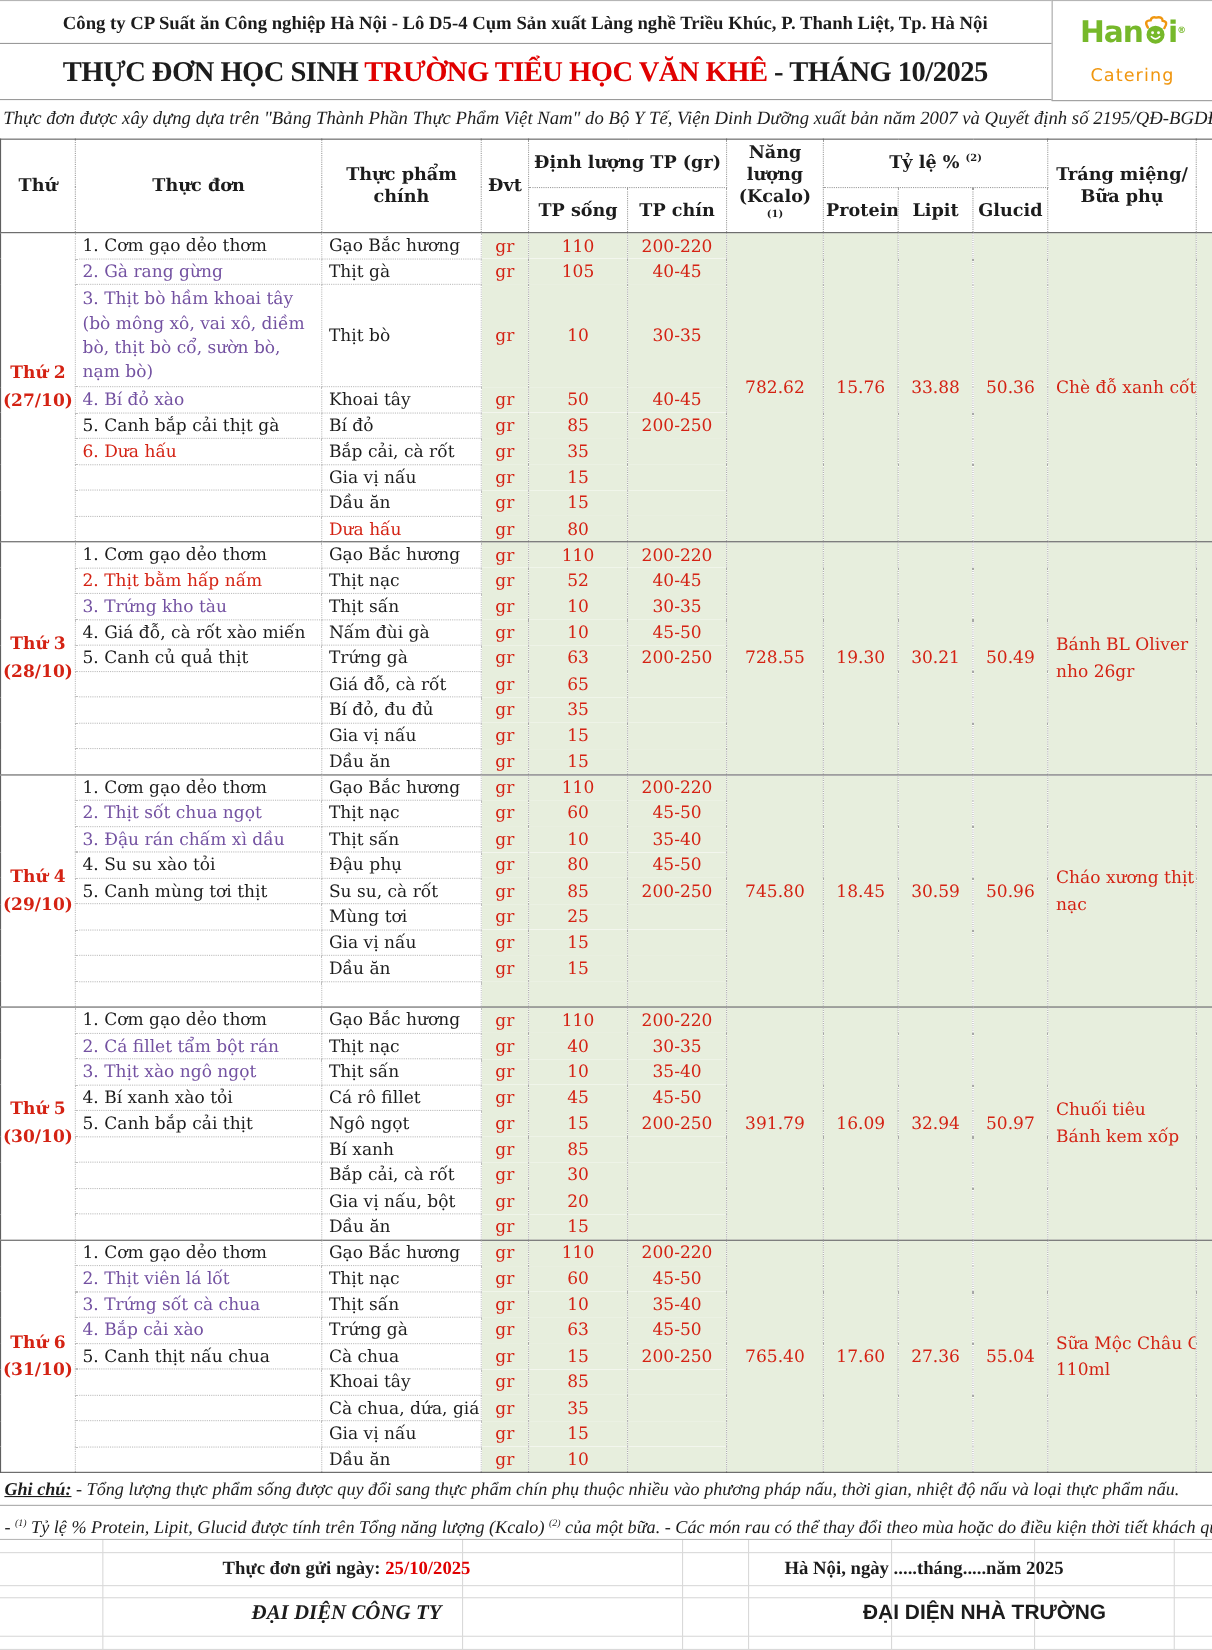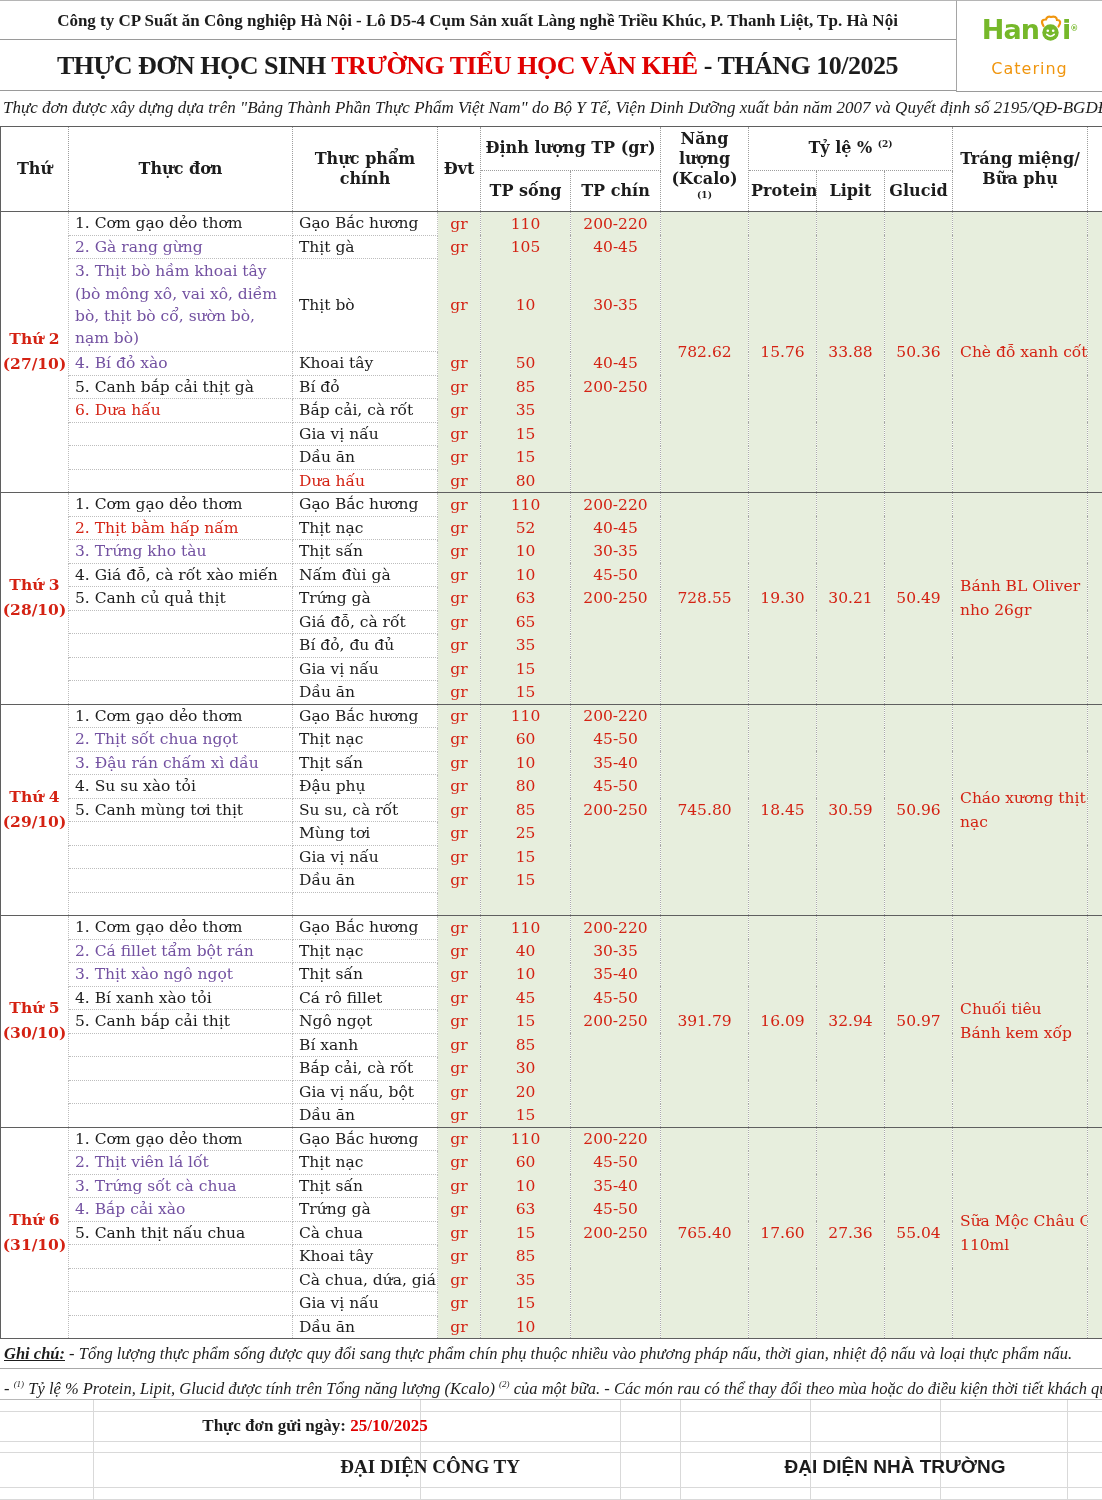--- a/index.html
+++ b/index.html
@@ -65,22 +65,22 @@
   .note2{height:31px; line-height:31px; border-bottom:1px solid #b8b8b8;}
   .ghichu{font-weight:bold; text-decoration:underline;}
   .sig-grid{position:relative; height:106px;}
   .vline{position:absolute; top:0; bottom:0; width:1px; background:var(--faint);}
   .hline{position:absolute; left:0; right:0; height:1px; background:var(--faint);}
   .sent-date{position:absolute; top:12px; height:28px; line-height:28px; left:100px; width:430px;
     text-align:center; font-family:"Liberation Serif", serif; font-weight:bold; font-size:17px;}
   .sent-date .red{color:#e00000;}
   .city-date{position:absolute; top:12px; height:28px; line-height:28px; left:660px; width:360px;
     text-align:center; font-family:"Liberation Serif", serif; font-weight:bold; font-size:17px;}
-  .sig-left{position:absolute; top:56px; left:110px; width:410px; text-align:right;
-    font-family:"Liberation Serif", serif; font-weight:bold; font-size:19px;}
+  .sig-left{position:absolute; top:56px; left:110px; width:410px; text-align:center;
+    font-family:"Liberation Serif", serif; font-weight:bold; font-size:19px;font-style:italic;}
   .sig-right{position:absolute; top:56px; left:690px; width:410px; text-align:center;
     font-family:Liberation Sans, sans-serif; font-weight:bold; font-size:19px;}
 </style>
 </head>
 <body>
 
 <div class="page">
 
   <div class="company-row">
     <span>Công ty CP Suất ăn Công nghiệp Hà Nội - Lô D5-4 Cụm Sản xuất Làng nghề Triều Khúc, P. Thanh Liệt, Tp. Hà Nội</span>
@@ -555,17 +555,18 @@
       <div class="vline" style="left:940px"></div>
       <div class="vline" style="left:1067px"></div>
       <div class="hline" style="top:11px"></div>
       <div class="hline" style="top:41px"></div>
       <div class="hline" style="top:52px"></div>
       <div class="hline" style="top:87px"></div>
       <div class="hline" style="top:99px"></div>
       <div class="sent-date">
         <span>Thực đơn gửi ngày:</span> <span class="red">25/10/2025</span>
       </div>
+      <div class="city-date">Hà Nội, ngày .....tháng.....năm 2025</div>
       <div class="sig-left">ĐẠI DIỆN CÔNG TY</div>
       <div class="sig-right">ĐẠI DIỆN NHÀ TRƯỜNG</div>
     </div>
   </div>
 </div>
 
 </body></html>

